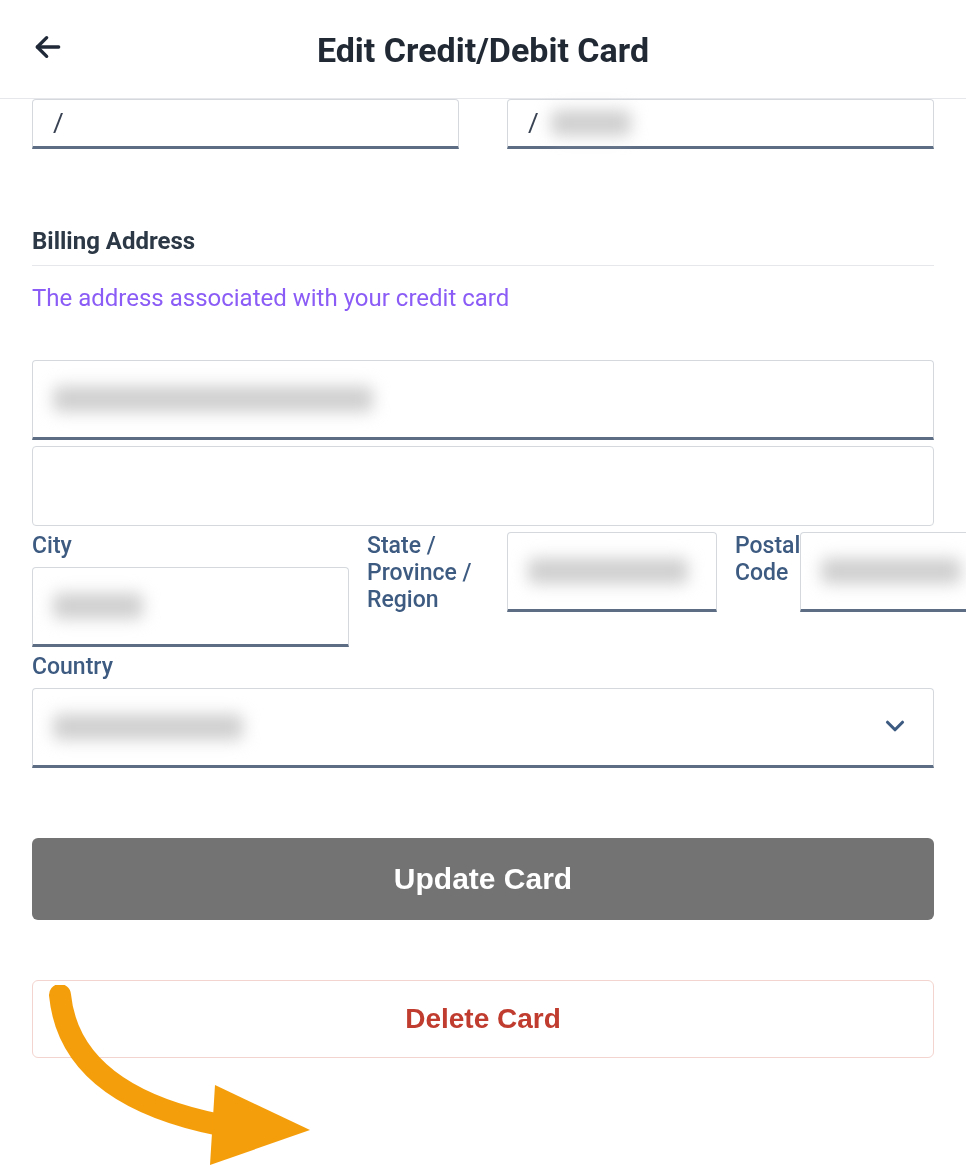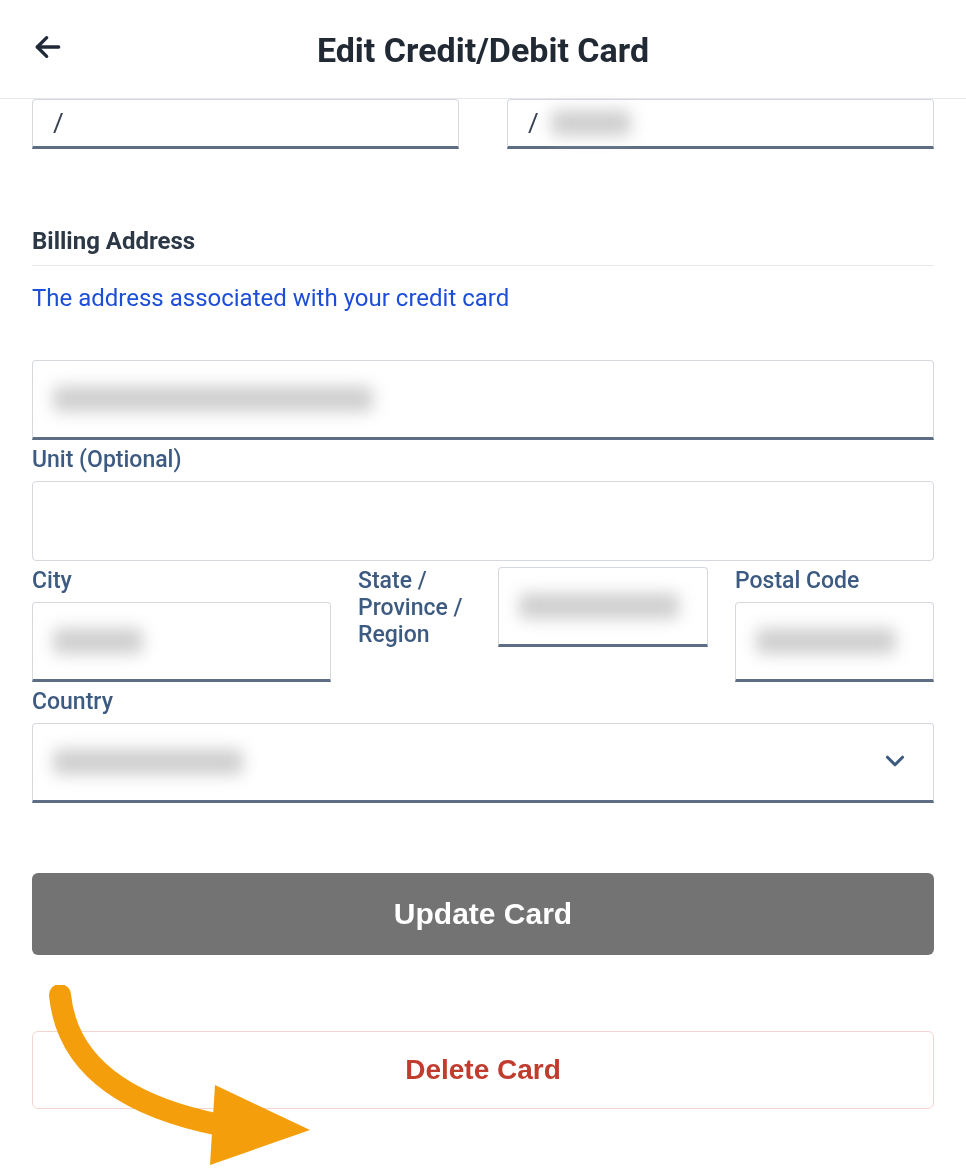--- a/index.html
+++ b/index.html
@@ -70,21 +70,21 @@
     .section-title {
       font-size: 24px;
       font-weight: 700;
       color: #2c3845;
       margin-top: 78px;
       padding-bottom: 10px;
       border-bottom: 1px solid #e5e7eb;
     }
     .section-subtitle {
       font-size: 24px;
-      color: #1d4ed8;
+      color: #8b5cf6;
       margin-top: 18px;
       margin-bottom: 48px;
     }
     .form-group {
       margin-bottom: 6px;
     }
     .form-label {
       font-size: 23px;
       color: #3d5a80;
       font-weight: 500;
@@ -109,31 +109,30 @@
       border-radius: 4px;
       padding: 20px 20px;
       font-size: 24px;
       color: #374151;
       background: #fff;
       outline: none;
       height: 80px;
     }
     .form-row {
       display: flex;
-      gap: 27px;
+      gap: 18px;
     }
     .form-col {
       flex: 1;
       display: flex;
       flex-direction: column;
     }
     .form-col-small {
       width: 199px;
       display: flex;
-      flex-direction: column;
     }
     .form-col-medium {
       width: 350px;
       display: flex;
       flex-direction: row;
     }
     .select-wrapper {
       position: relative;
     }
     .chevron-icon {
@@ -158,21 +157,21 @@
     .btn-danger {
       width: 100%;
       background: #ffffff;
       color: #c03c2e;
       border: 1px solid #f3d4cf;
       border-radius: 6px;
       font-size: 28px;
       font-weight: 700;
       padding: 22px 0;
       cursor: pointer;
-      margin-top: 76px;
+      margin-top: 60px;
     }
     .blur {
       filter: blur(8px);
       background: #cfcfcf;
       color: transparent;
       border-radius: 6px;
       display: inline-block;
       height: 26px;
     }
     .arrow-annotation {
@@ -210,21 +209,20 @@
   <h2 class="section-title">Billing Address</h2>
   <p class="section-subtitle">The address associated with your credit card</p>
 
   <div class="form-group">
     <div class="form-input" style="display:flex;align-items:center;">
       <span class="blur" style="width:320px;"></span>
     </div>
   </div>
 
   <div class="form-group">
-    <label class="form-label">Unit (Optional)</label>
     <input class="form-input-plain" type="text" style="">
   </div>
 
   <div class="form-row">
     <div class="form-col">
       <label class="form-label">City</label>
       <div class="form-input" style="display:flex;align-items:center;">
         <span class="blur" style="width:90px;"></span>
       </div>
     </div>

